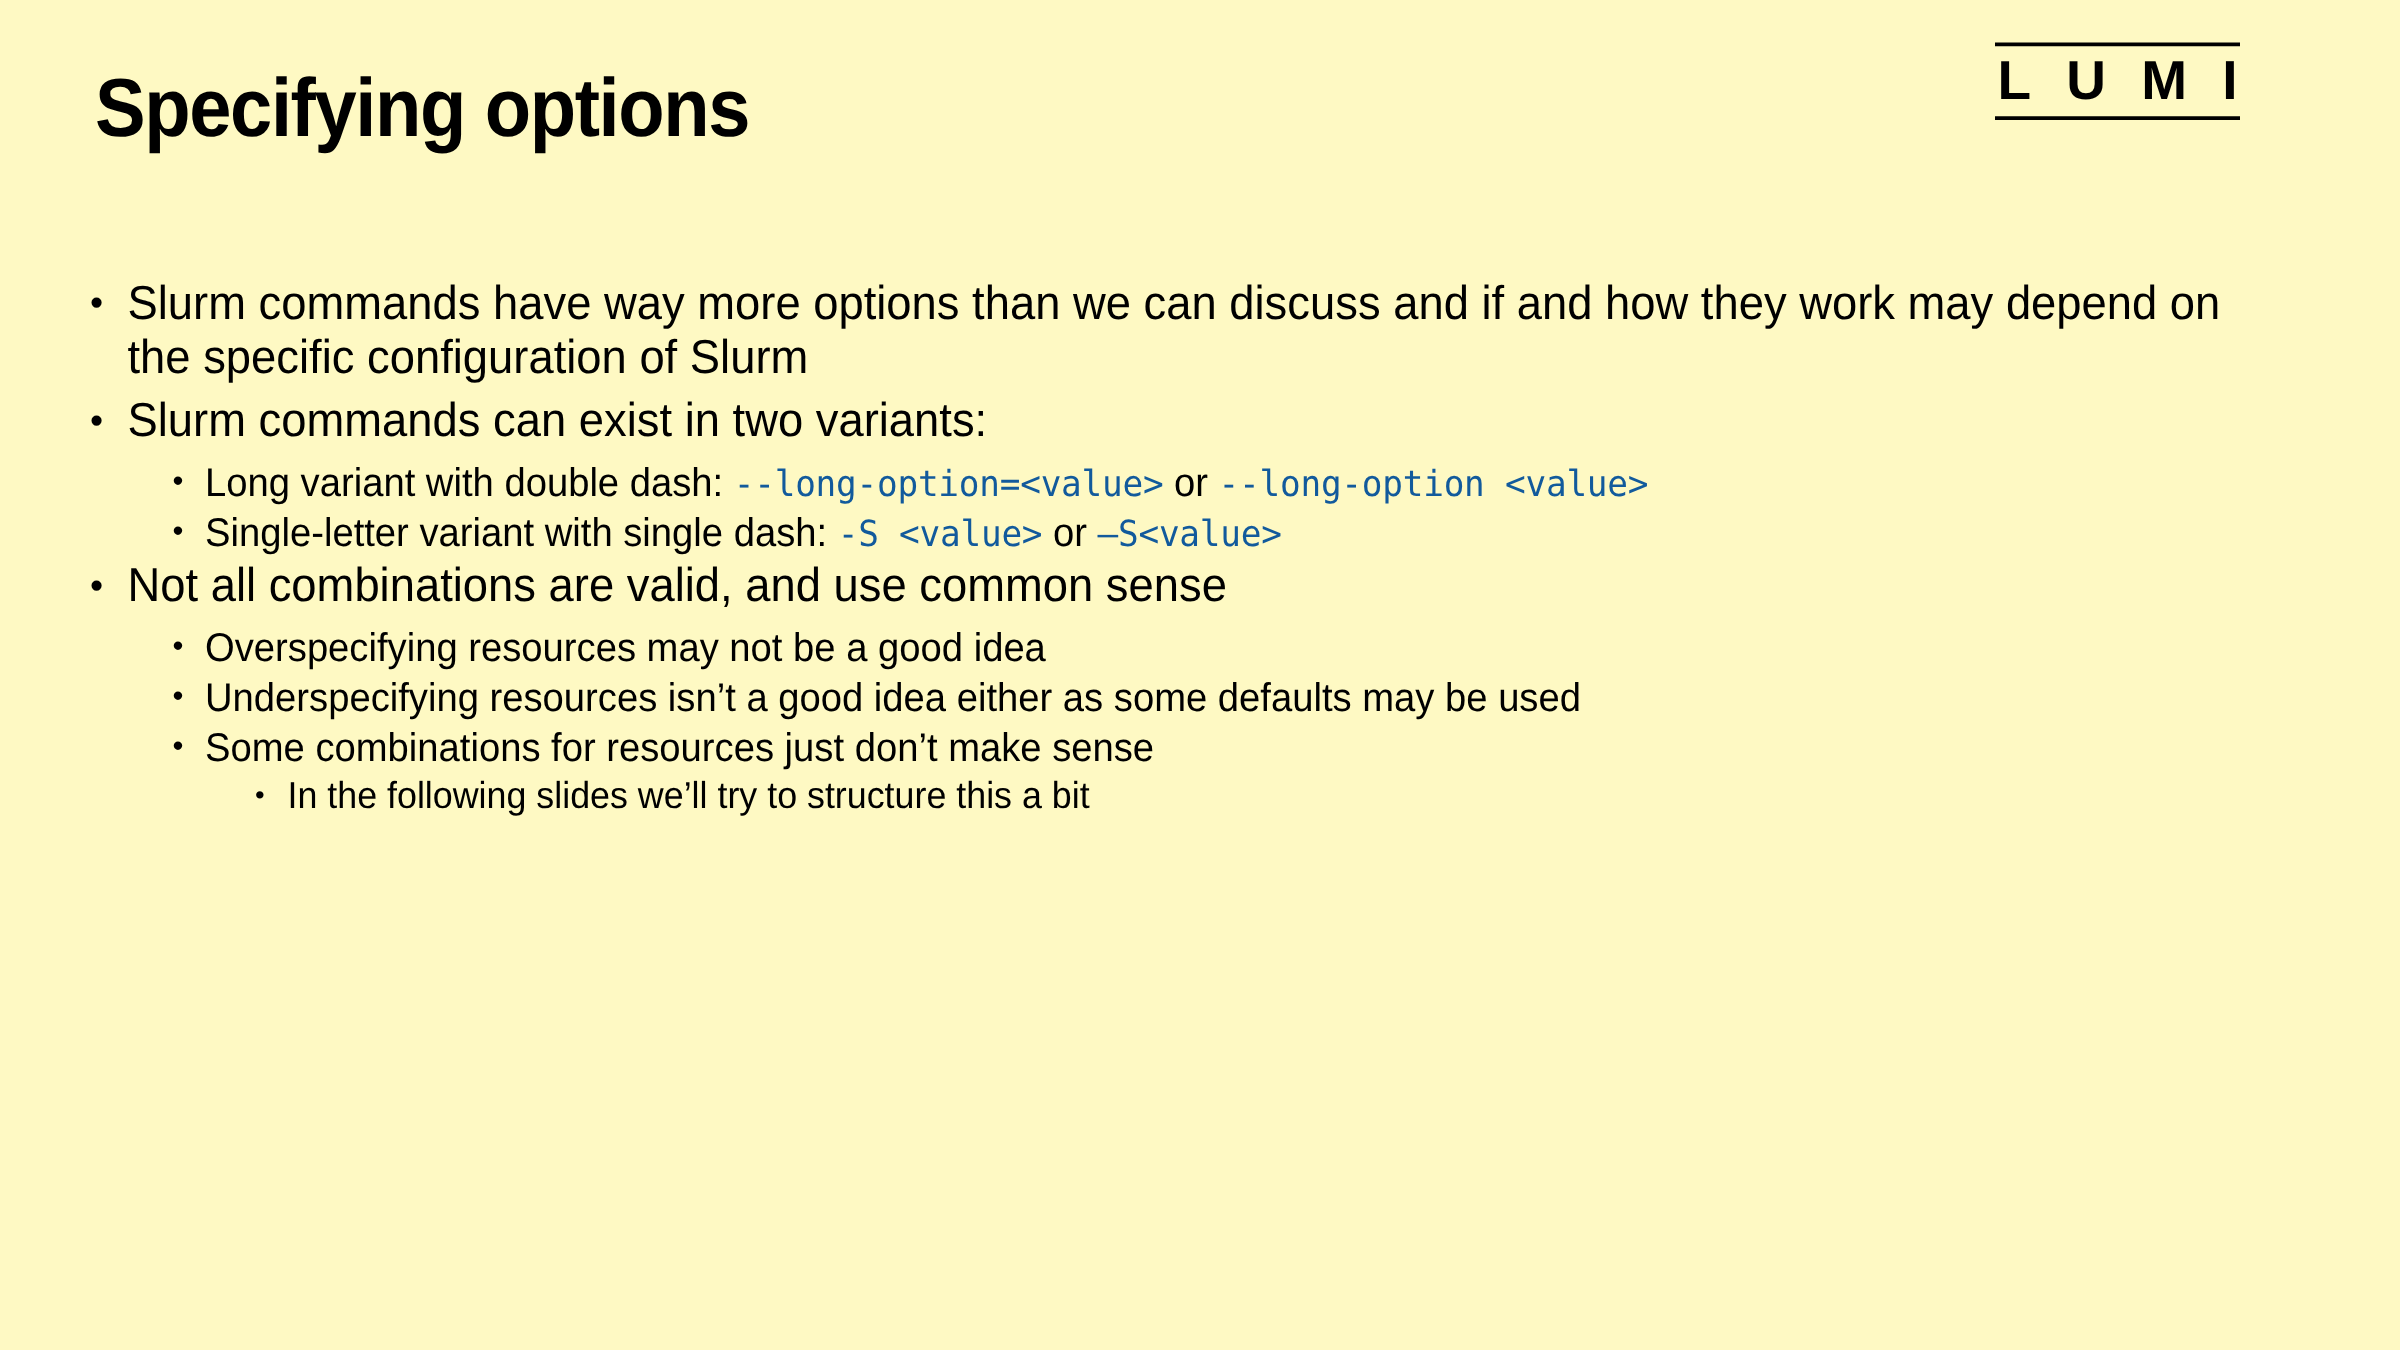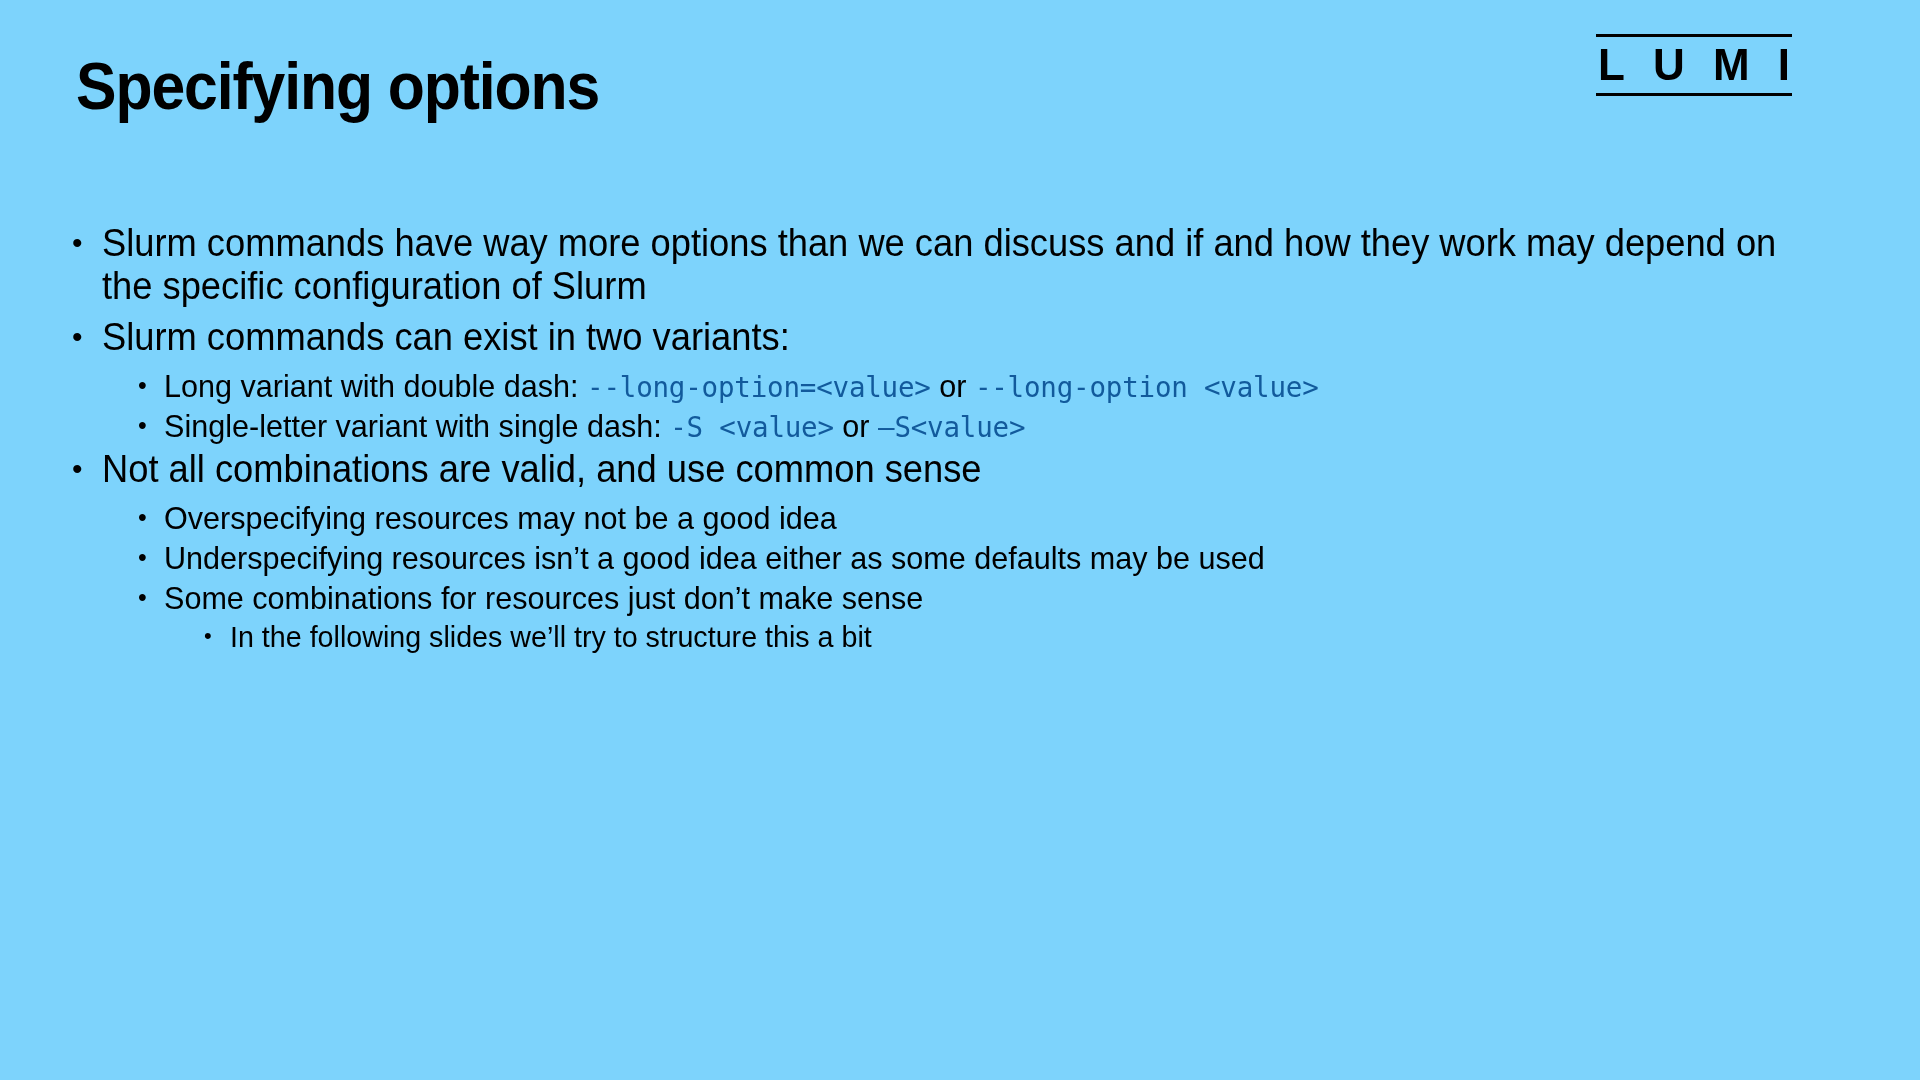--- a/index.html
+++ b/index.html
@@ -13,21 +13,21 @@
     overflow: hidden;
     font-family: "Liberation Sans", sans-serif;
     color: #000000;
     -webkit-font-smoothing: antialiased;
   }
 
   .slide {
     position: relative;
     width: 1920px;
     height: 1080px;
-    background: #7dd3fc;
+    background: #fef9c3;
   }
 
   
   .slide-title {
     position: absolute;
     left: 76px;
     top: 52px;
     font-size: 66px;
     font-weight: 700;
     letter-spacing: -1.2px;

